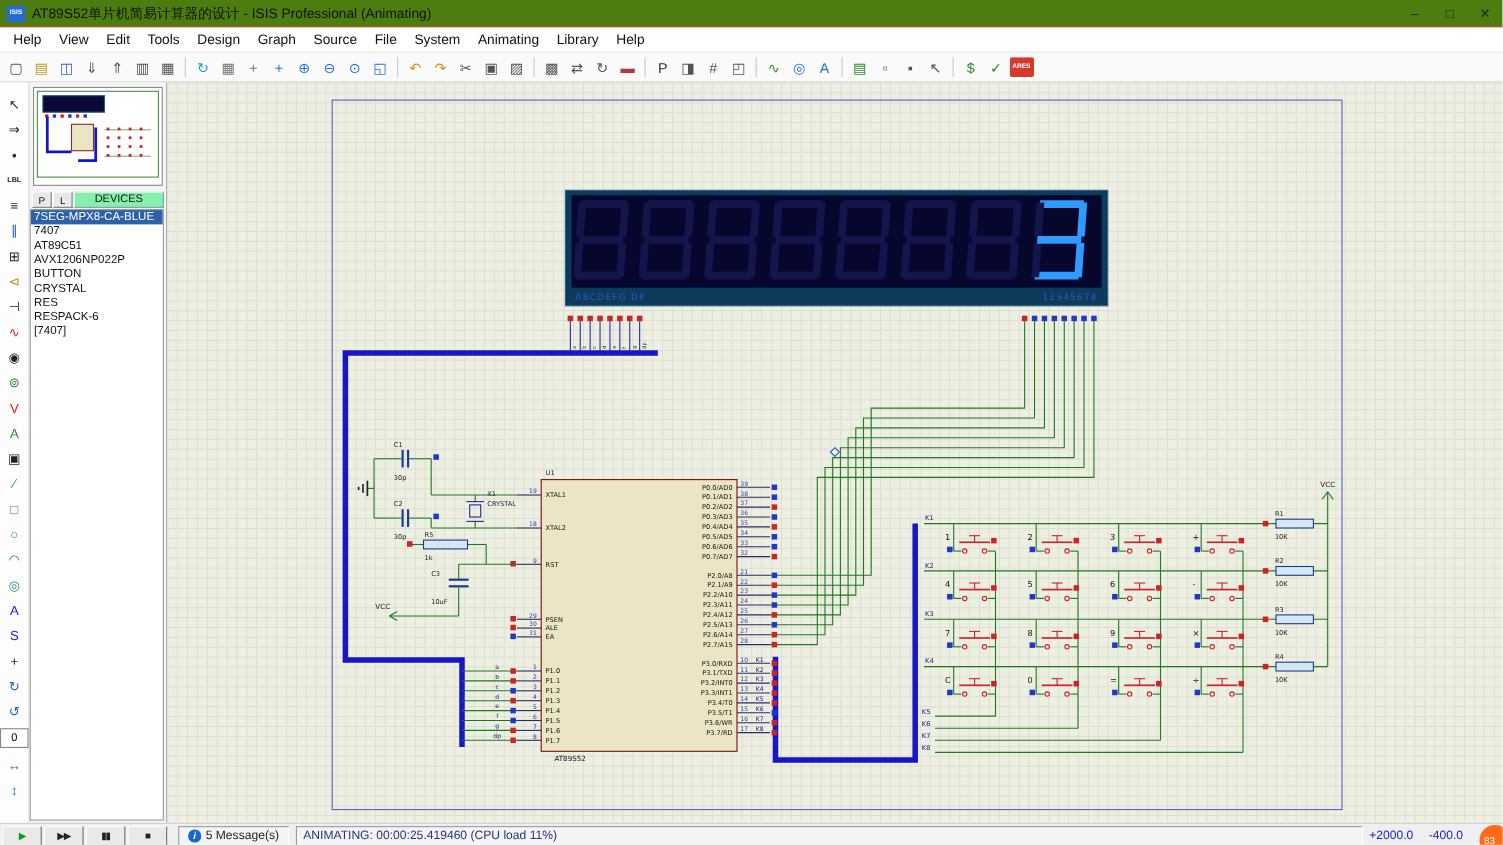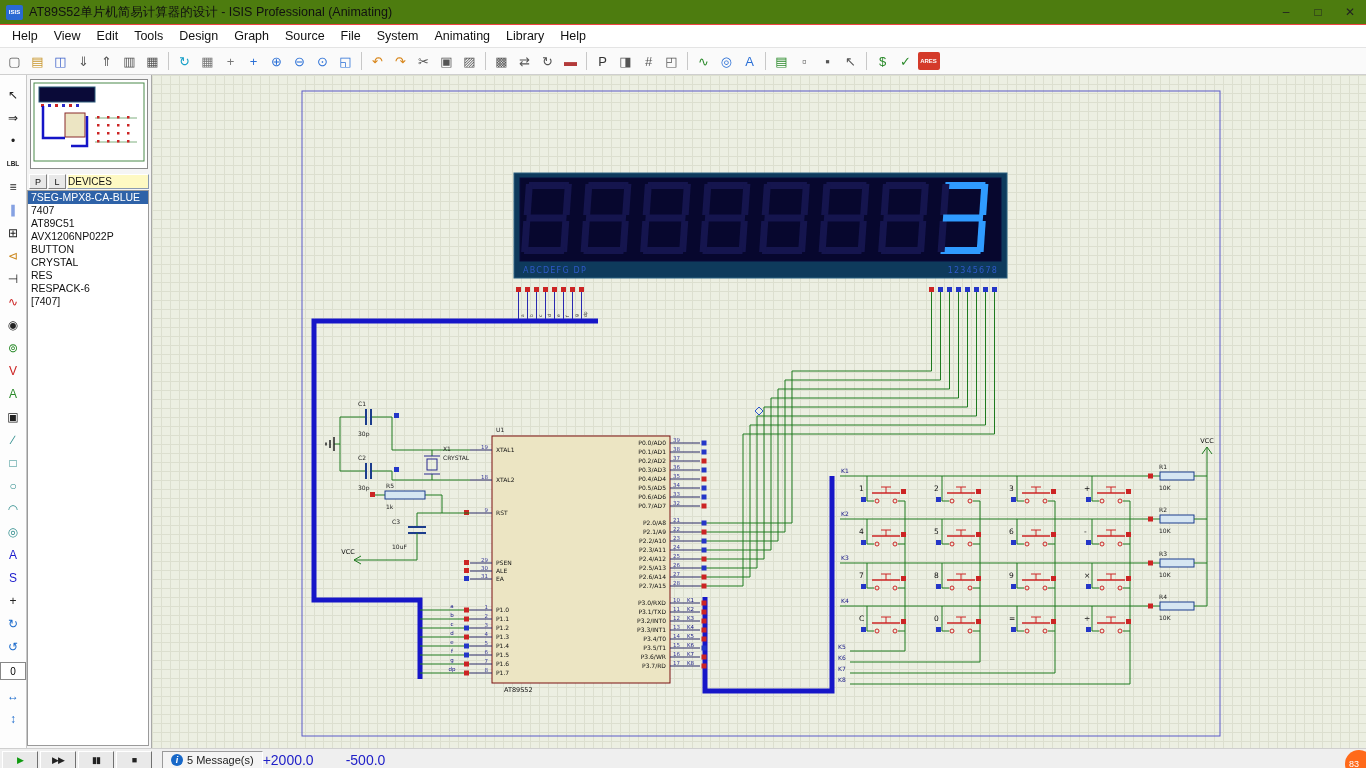--- a/index.html
+++ b/index.html
@@ -23,21 +23,21 @@
   #main{display:flex;height:673px}
   #modecol{width:26px;background:#fdfdfd;border-right:1px solid #c8c8c8;display:flex;flex-direction:column;align-items:center;padding-top:8px}
   .micon{width:22px;height:21px;display:flex;align-items:center;justify-content:center;font-size:12px;margin:1px 0;cursor:default}
   .micon.small{font-size:6.5px;font-weight:bold}
   #anglebox{width:20px;height:14px;font-size:10px;text-align:center;border:1px solid #888;margin:4px 0;font-family:"Liberation Sans",sans-serif}
   #leftpanel{width:124px;background:#f5f5f5;border-right:1px solid #a8a8a8;display:flex;flex-direction:column}
   #preview{margin:4px 3px 3px 3px;height:88px;background:#fff;border:1px solid #8a8a8a}
   #devheaderrow{display:flex;align-items:stretch;height:15px;margin:2px 2px 0 2px;gap:1px}
   .plbtn{width:16px;font-size:9px;display:flex;align-items:center;justify-content:center;background:#e8e8e8;
     border:1px solid;border-color:#fff #808080 #808080 #fff;color:#111}
-  #devhdr{flex:1;font-size:10px;line-height:13px;background:#fef9c3;color:#111;
+  #devhdr{flex:1;text-align:center;font-size:10px;line-height:13px;background:#86efac;color:#111;
     border:1px solid;border-color:#fff #8a9ab0 #8a9ab0 #fff}
   #device-list{flex:1;background:#fff;border:1px solid #9a9a9a;margin:1px 2px 2px 0;overflow:hidden}
   .dev{font-size:10.5px;height:13px;line-height:13px;padding:0 3px;color:#111;white-space:nowrap;overflow:hidden}
   .dev.sel{background:#2e62a8;color:#fff}
   
   #canvas{position:relative;flex:1;overflow:hidden;background-color:#ecefe2;
     background-image:linear-gradient(#dcdfcf 1px,transparent 1px),linear-gradient(90deg,#dcdfcf 1px,transparent 1px);
     background-size:9px 9px}
   #schematic{position:absolute;left:0;top:0}
   #schematic text{font-family:"DejaVu Sans",sans-serif}
@@ -53,21 +53,21 @@
   #bottombar{position:relative;height:22px;background:#efefef;border-top:1px solid #cfcfcf;
     display:flex;align-items:center;padding:0 2px}
   .simbtn{width:34px;height:17px;margin-right:2px;display:flex;align-items:center;justify-content:center;
     font-size:9px;background:#e9e9e9;border:1px solid;border-color:#fff #707070 #707070 #fff;letter-spacing:-1px}
   #msgpanel{height:16px;display:flex;align-items:center;gap:4px;background:#f4f4f4;margin-left:8px;padding:0 8px;
     border:1px solid;border-color:#9a9a9a #fff #fff #9a9a9a;font-size:11px;color:#222}
   .info-icon{width:12px;height:12px;border-radius:50%;background:#1868c8;color:#fff;font-size:9px;font-weight:bold;
     font-style:italic;display:flex;align-items:center;justify-content:center}
   #statuspanel{flex:1;height:16px;display:flex;align-items:center;background:#f4f4f4;margin:0 6px;padding:0 6px;
     border:1px solid;border-color:#9a9a9a #fff #fff #9a9a9a;font-size:11px;color:#26327c}
-  #coords{font-size:14px;color:#2020c8;margin-right:34px;display:flex;gap:32px}
+  #coords{font-size:11px;color:#2020c8;margin-right:34px;display:flex;gap:14px}
   #cornerbadge{position:absolute;right:-7px;bottom:-7px;width:28px;height:28px;border-radius:50%;background:#ff6a1a;
     color:#fff;font-size:9px;display:flex;align-items:center;justify-content:flex-start;padding-left:4px;box-sizing:border-box;z-index:9}
 </style>
 </head>
 <body>
 
 <div id="titlebar">
   <div class="applogo">ISIS</div>
   <div id="titletext">AT89S52单片机简易计算器的设计 - ISIS Professional (Animating)</div>
   <div class="winbtn">–</div>
@@ -873,18 +873,19 @@
   <div id="simcontrols" style="display:flex">
       <div class="simbtn" style="color: rgb(14, 154, 14);">▶</div>
       <div class="simbtn" style="color: rgb(34, 34, 34);">▶▶</div>
       <div class="simbtn" style="color: rgb(34, 34, 34);">▮▮</div>
       <div class="simbtn" style="color: rgb(34, 34, 34);">■</div>
     </div>
   <div id="msgpanel">
     <span class="info-icon">i</span>
     <span>5 Message(s)</span>
   </div>
+  <div id="statuspanel">ANIMATING: 00:00:25.419460 (CPU load 11%)</div>
   <div id="coords">
     <span>+2000.0</span>
-    <span>-500.0</span>
+    <span>-400.0</span>
   </div>
   <div id="cornerbadge">83</div>
 </div>
 
 </body></html>

